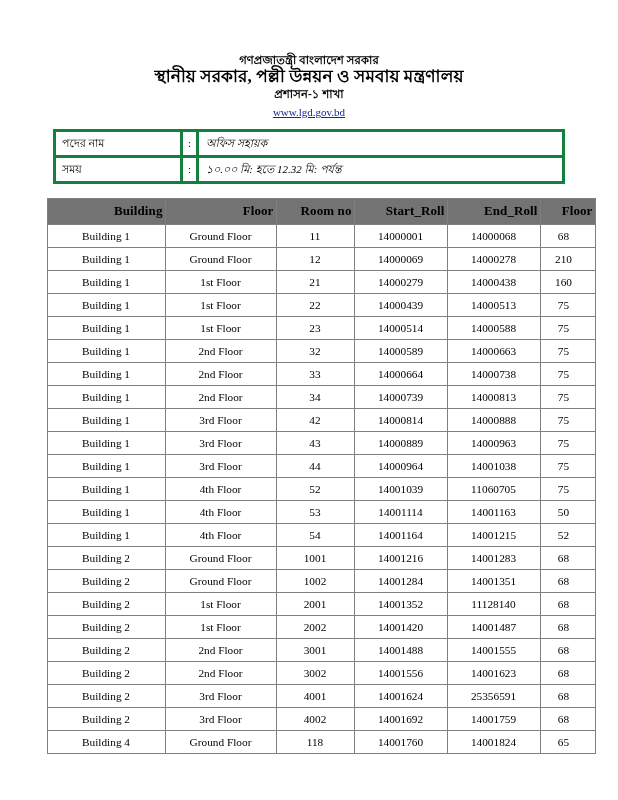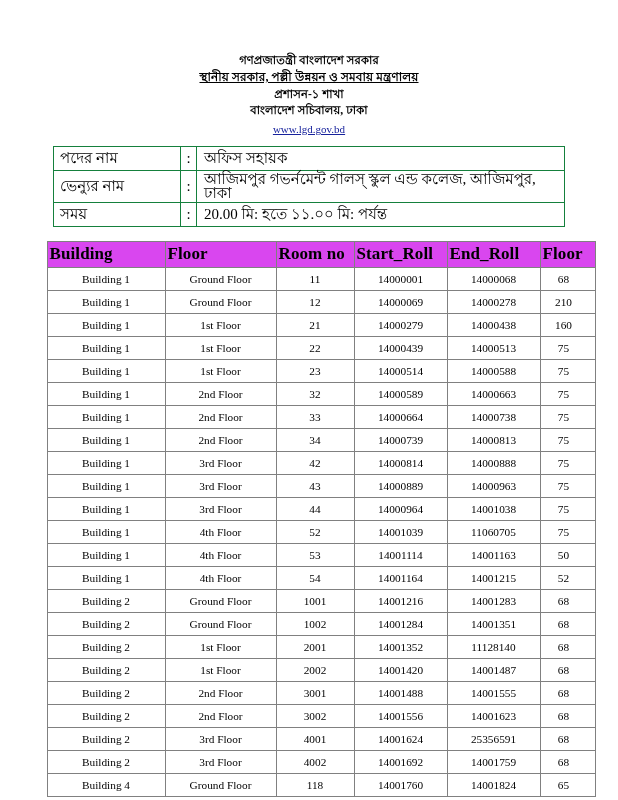--- a/index.html
+++ b/index.html
@@ -29,21 +29,21 @@
     padding-top: 44px;
   }
   .letterhead .ln {
     font-family: "Liberation Serif", "DejaVu Serif", serif;
     font-weight: bold;
     font-size: 11.5px;
     line-height: 16.8px;
     color: #000;
     letter-spacing: 0.1px;
   }
-  .letterhead .ln.l2 { font-size: 12px; text-decoration: underline; }
+  .letterhead .ln.l2 { font-size: 17px; }
   .letterhead .url {
     display: inline-block;
     margin-top: 1px;
     font-family: "Liberation Serif", serif;
     font-size: 11px;
     line-height: 16px;
     color: #17229c;
     text-decoration: underline;
     font-weight: normal;
   }
@@ -52,58 +52,58 @@
   .info-wrap {
     margin: 9px auto 0 auto;
     width: 512px;
   }
   table.info {
     border-collapse: collapse;
     width: 100%;
     table-layout: fixed;
   }
   table.info td {
-    border: 1px solid #15803d;
+    border: 3px solid #15803d;
     height: 20px;
     font-family: "Liberation Serif", "DejaVu Serif", serif;
-    font-size: 15px;
+    font-size: 11px;
     line-height: 14px;
     vertical-align: middle;
     padding: 1px 6px 2px 6px;
   }
   table.info td.lbl { width: 127px; }
   table.info td.colon {
     width: 16px;
     text-align: center;
     padding-left: 0;
     padding-right: 0;
   }
-  table.info td.val { padding-left: 7px; }
+  table.info td.val { padding-left: 7px; font-style: italic; }
 
   
   .main-wrap {
     margin: 14px auto 0 auto;
     width: 525px;
   }
   table.main {
     border-collapse: collapse;
     width: 100%;
     table-layout: fixed;
   }
   table.main th, table.main td {
     border: 1px solid #808080;
     height: 19px;
     vertical-align: middle;
     font-family: "Liberation Serif", "DejaVu Serif", serif;
   }
   table.main thead th {
-    background: #d946ef;
-    font-size: 17px;
+    background: #737373;
+    font-size: 13px;
     font-weight: bold;
-    text-align: left;
+    text-align: right;
     height: 22px;
     padding: 1px 2px 2px 2px;
     letter-spacing: 0.1px;
   }
   table.main tbody td {
     font-size: 11.3px;
     text-align: center;
     padding: 1px 2px 2px 2px;
   }
   table.main tbody td.total {
@@ -119,46 +119,40 @@
 </style>
 </head>
 <body>
 
 <div class="page">
 
   <div class="letterhead">
     <div class="ln">গণপ্রজাতন্ত্রী বাংলাদেশ সরকার</div>
     <div class="ln l2">স্থানীয় সরকার, পল্লী উন্নয়ন ও সমবায় মন্ত্রণালয়</div>
     <div class="ln">প্রশাসন-১ শাখা</div>
-    <div class="ln">বাংলাদেশ সচিবালয়, ঢাকা</div>
     <div><a class="url" href="#">www.lgd.gov.bd</a></div>
   </div>
 
   <div class="info-wrap">
     <table class="info">
       <colgroup>
           <col style="width:127px">
           <col style="width:16px">
           <col>
         </colgroup>
       <tbody>
         <tr>
           <td class="lbl">পদের নাম</td>
           <td class="colon">:</td>
           <td class="val">অফিস সহায়ক</td>
         </tr>
         <tr>
-          <td class="lbl">ভেন্যুর নাম</td>
-          <td class="colon">:</td>
-          <td class="val">আজিমপুর গভর্নমেন্ট গালস্ স্কুল এন্ড কলেজ, আজিমপুর, ঢাকা</td>
-        </tr>
-        <tr>
           <td class="lbl">সময়</td>
           <td class="colon">:</td>
-          <td class="val">20.00 মি: হতে ১১.০০ মি: পর্যন্ত</td>
+          <td class="val">১০.০০ মি: হতে 12.32 মি: পর্যন্ত</td>
         </tr>
       </tbody>
     </table>
   </div>
 
   <div class="main-wrap">
     <table class="main">
       <colgroup>
         <col class="c-building">
           <col class="c-floor">

